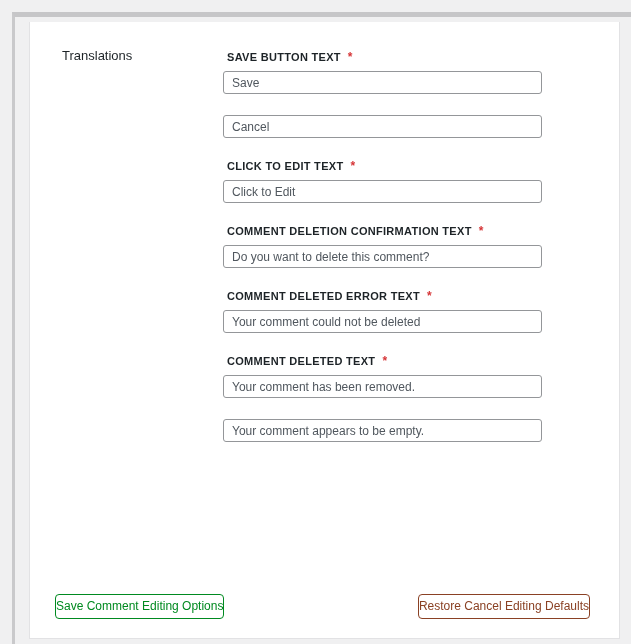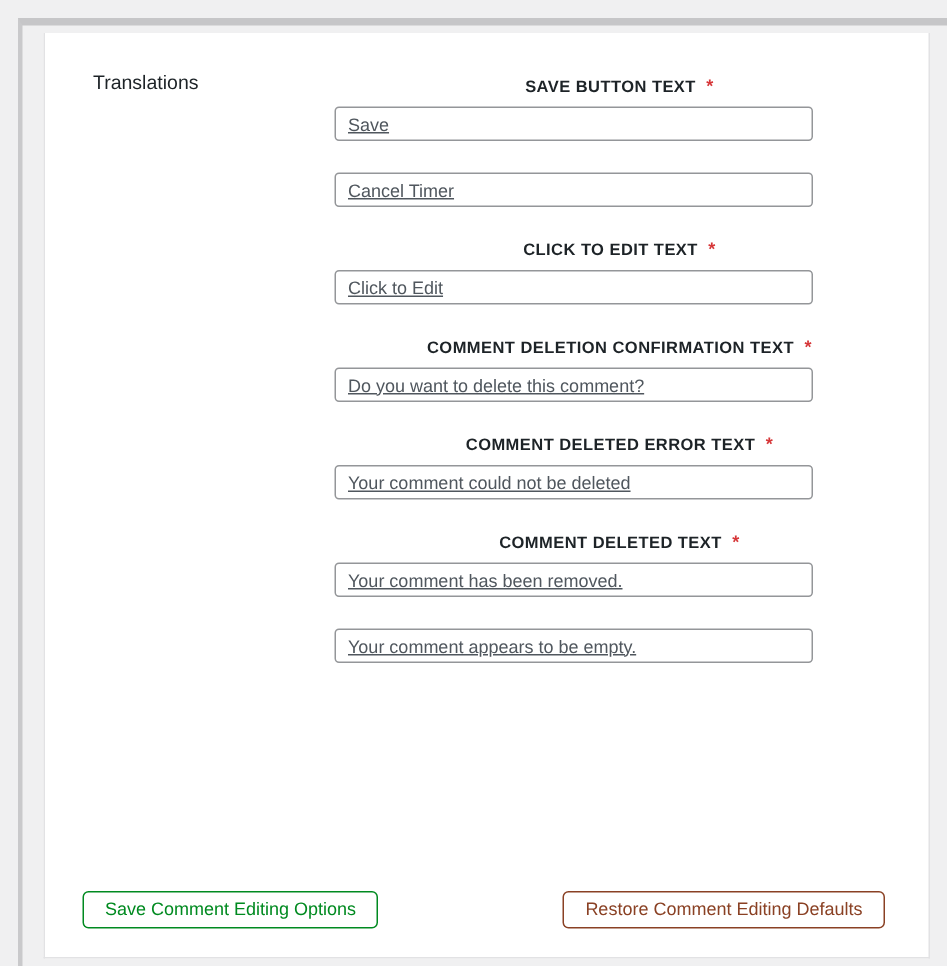--- a/index.html
+++ b/index.html
@@ -42,52 +42,50 @@
   .fields-col { flex: 1 1 auto; }
   .field-group { margin-bottom: 21px; }
   .field-label {
     display: block;
     font-size: 11px;
     font-weight: bold;
     letter-spacing: 0.3px;
     text-transform: uppercase;
     color: #1d2327;
     margin-bottom: 7px;
-    text-align: center;
   }
   .required {
     color: #d63638;
     font-size: 12px;
     margin-left: 3px;
     font-weight: bold;
   }
   .field-input {
     width: 319px;
     height: 23px;
     border: 1px solid #949699;
     border-radius: 3px;
     background: #ffffff;
     color: #50575e;
     font-family: "Liberation Sans", "DejaVu Sans", sans-serif;
     font-size: 12px;
     padding: 0 0 0 8px;
     outline: none;
     display: block;
-    text-decoration: underline;
   }
   .actions-row {
     position: absolute;
     left: 17px; right: 21px; bottom: 11px;
     display: flex;
     justify-content: space-between;
     align-items: center;
   }
   .btn {
     height: 25px;
-    padding: 0 14px;
+    padding: 0 0;
     background: #ffffff;
     border-radius: 4px;
     font-family: "Liberation Sans", "DejaVu Sans", sans-serif;
     font-size: 12px;
     line-height: 23px;
     cursor: pointer;
   }
   .btn-save {
     border: 1px solid #008a20;
     color: #008a20;
@@ -108,25 +106,25 @@
       </div>
       <div class="fields-col">
   <div class="field-group">
     <label class="field-label">
       <span>Save Button Text</span><span class="required">*</span>
     </label>
     <input class="field-input" type="text" value="Save" style="">
   </div>
 
   <div class="field-group">
+    <input class="field-input" type="text" value="Cancel" style="">
   </div>
 
 
   <div class="field-group">
-    <input class="field-input" type="text" value="Cancel Timer" style="">
   </div>
 
   <div class="field-group">
     <label class="field-label">
       <span>Click to Edit Text</span><span class="required">*</span>
     </label>
     <input class="field-input" type="text" value="Click to Edit" style="">
   </div>
 
   <div class="field-group">
@@ -151,16 +149,16 @@
   </div>
 
   <div class="field-group">
     <input class="field-input" type="text" value="Your comment appears to be empty." style="">
   </div>
 </div>
     </div>
 
     <div class="actions-row">
       <button class="btn btn-save">Save Comment Editing Options</button>
-      <button class="btn btn-restore">Restore Comment Editing Defaults</button>
+      <button class="btn btn-restore">Restore Cancel Editing Defaults</button>
     </div>
   </div>
 </div>
 
 </body></html>

